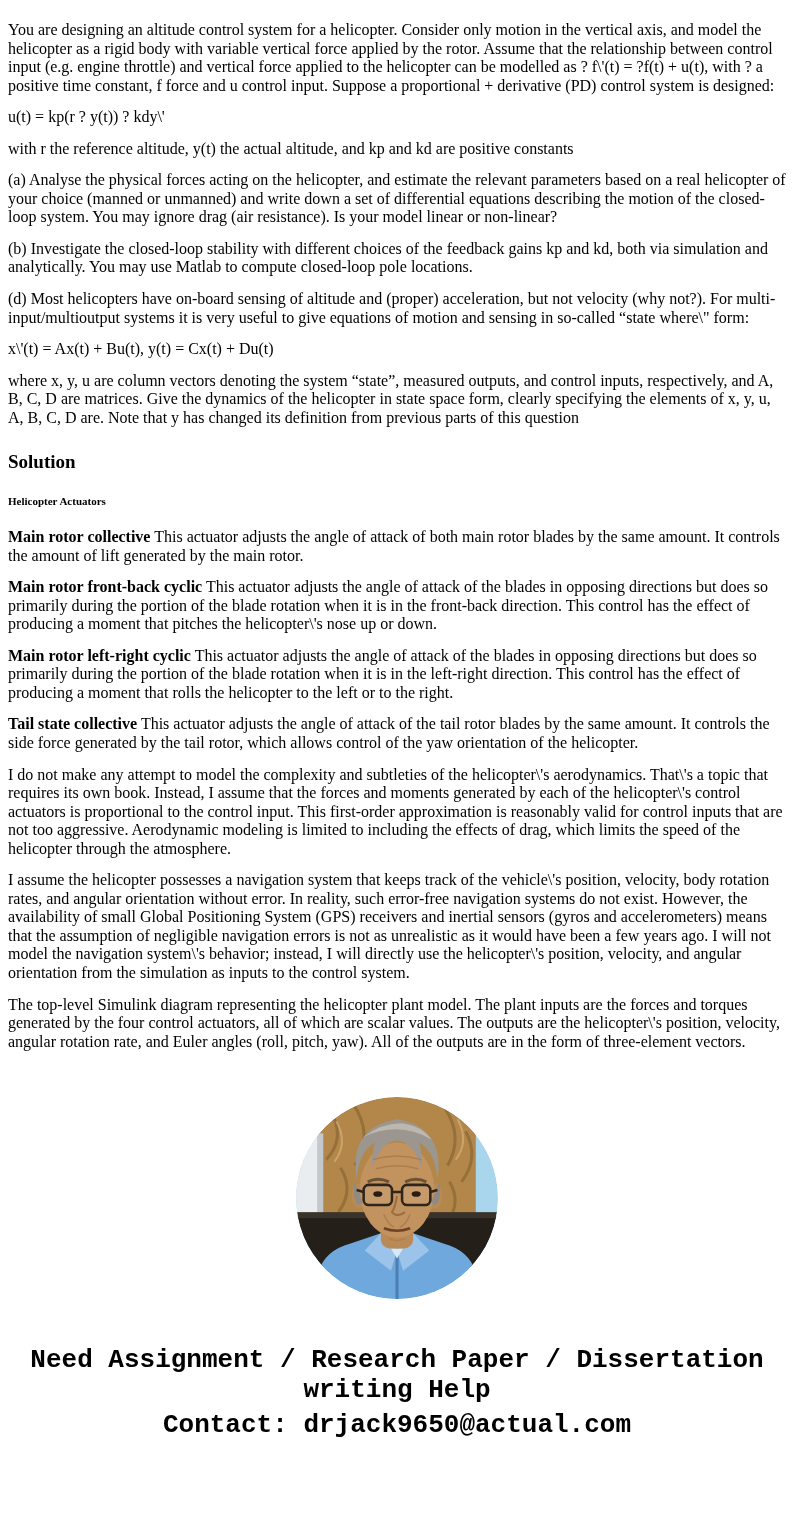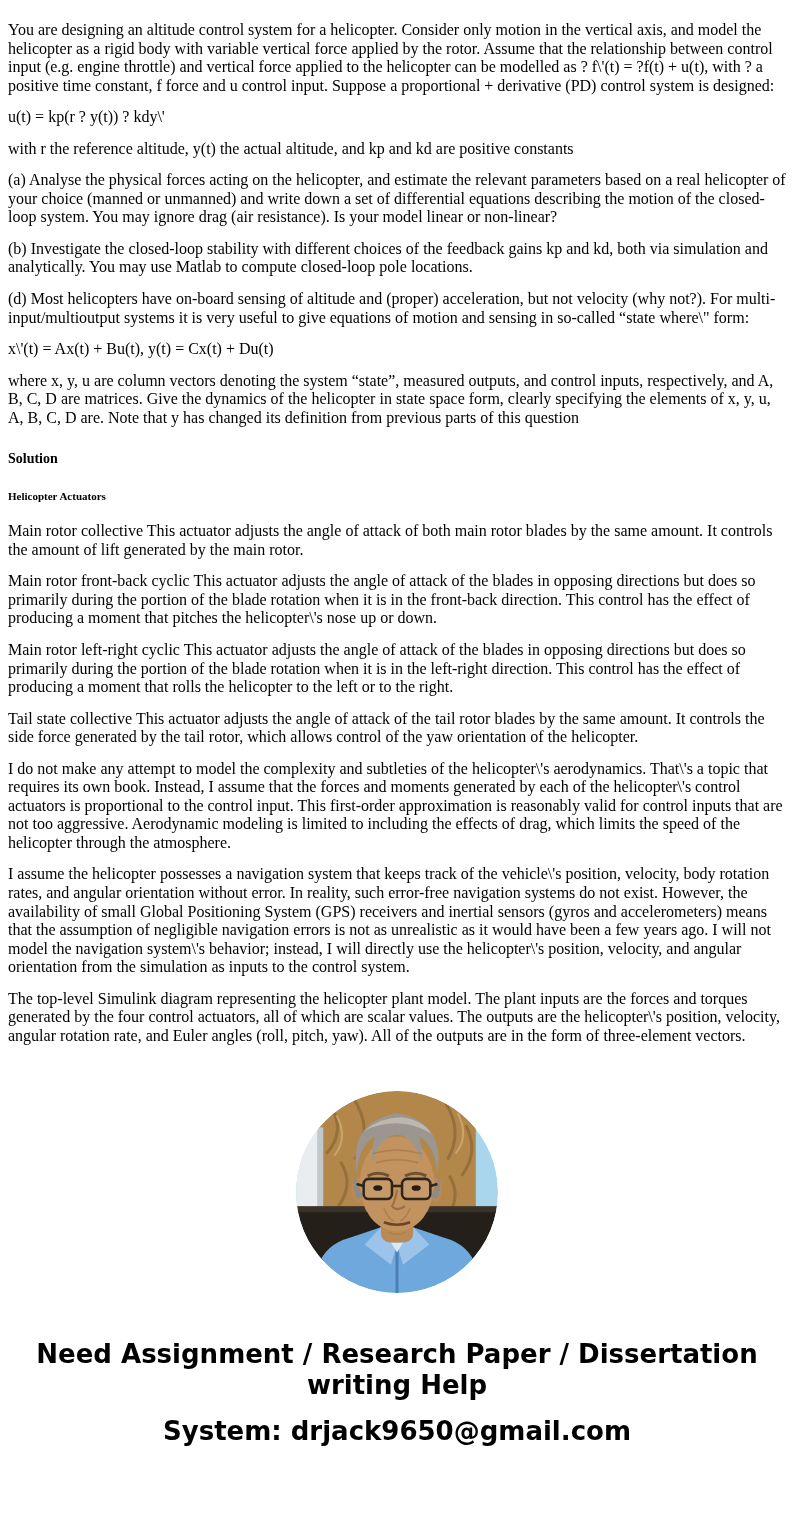--- a/index.html
+++ b/index.html
@@ -5,50 +5,50 @@
   html, body { background: #ffffff; }
   body {
     margin: 8px;
     width: 778px;
     color: #000000;
     font-family: "Liberation Serif", serif;
     font-size: 16px;
   }
   p { margin: 13px 0; line-height: 1.16; }
   .solution-heading {
-    font-size: 14px;
+    font-size: 19px;
     font-weight: bold;
     margin: 24px 0 3px 0;
     line-height: 1.16;
   }
   .sub-heading {
     font-size: 11px;
     font-weight: bold;
     margin: 22px 0 20px 0;
     line-height: 1.16;
   }
-  .actuator-name { font-weight: normal; }
+  .actuator-name { font-weight: bold; }
   .avatar {
     width: 202px;
     height: 202px;
     border-radius: 50%;
     overflow: hidden;
     margin: 46px auto 0 auto;
   }
   .avatar svg { display: block; width: 100%; height: 100%; }
   .footer {
     margin-top: 46px;
     text-align: center;
     font-family: "DejaVu Sans", sans-serif;
     font-weight: bold;
     font-size: 26px;
     line-height: 1.16;
     color: #000000;
   }
-  .footer div { margin: 16px auto; }
+  .footer div { margin: 4px auto; font-family: Liberation Mono, monospace; }
 </style>
 </head>
 <body>
 
 <div>
   <p>You are designing an altitude control system for a helicopter. Consider only motion in the vertical axis, and model the helicopter as a rigid body with variable vertical force applied by the rotor. Assume that the relationship between control input (e.g. engine throttle) and vertical force applied to the helicopter can be modelled as ? f\'(t) = ?f(t) + u(t), with ? a positive time constant, f force and u control input. Suppose a proportional + derivative (PD) control system is designed:</p>
   <p>u(t) = kp(r ? y(t)) ? kdy\'</p>
   <p>with r the reference altitude, y(t) the actual altitude, and kp and kd are positive constants</p>
   <p>(a) Analyse the physical forces acting on the helicopter, and estimate the relevant parameters based on a real helicopter of your choice (manned or unmanned) and write down a set of differential equations describing the motion of the closed-loop system. You may ignore drag (air resistance). Is your model linear or non-linear?</p>
   <p>(b) Investigate the closed-loop stability with different choices of the feedback gains kp and kd, both via simulation and analytically. You may use Matlab to compute closed-loop pole locations.</p>
@@ -142,14 +142,14 @@
       <path d="M87,116 Q91,126 97,129 M113,116 Q109,126 103,129" stroke="#a9794a" stroke-width="1.5" fill="none" opacity="0.8"></path>
 
       <path d="M87,130 Q100,135 113,130" stroke="#6e4428" stroke-width="2.5" fill="none"></path>
       <path d="M92,140 Q100,144 108,140" stroke="#a9794a" stroke-width="1.5" fill="none" opacity="0.7"></path>
     </g>
   </svg>
 </div>
 
 <div class="footer">
   <div>Need Assignment / Research Paper / Dissertation writing Help</div>
-  <div>System: drjack9650@gmail.com</div>
+  <div>Contact: drjack9650@actual.com</div>
 </div>
 
 </body></html>

